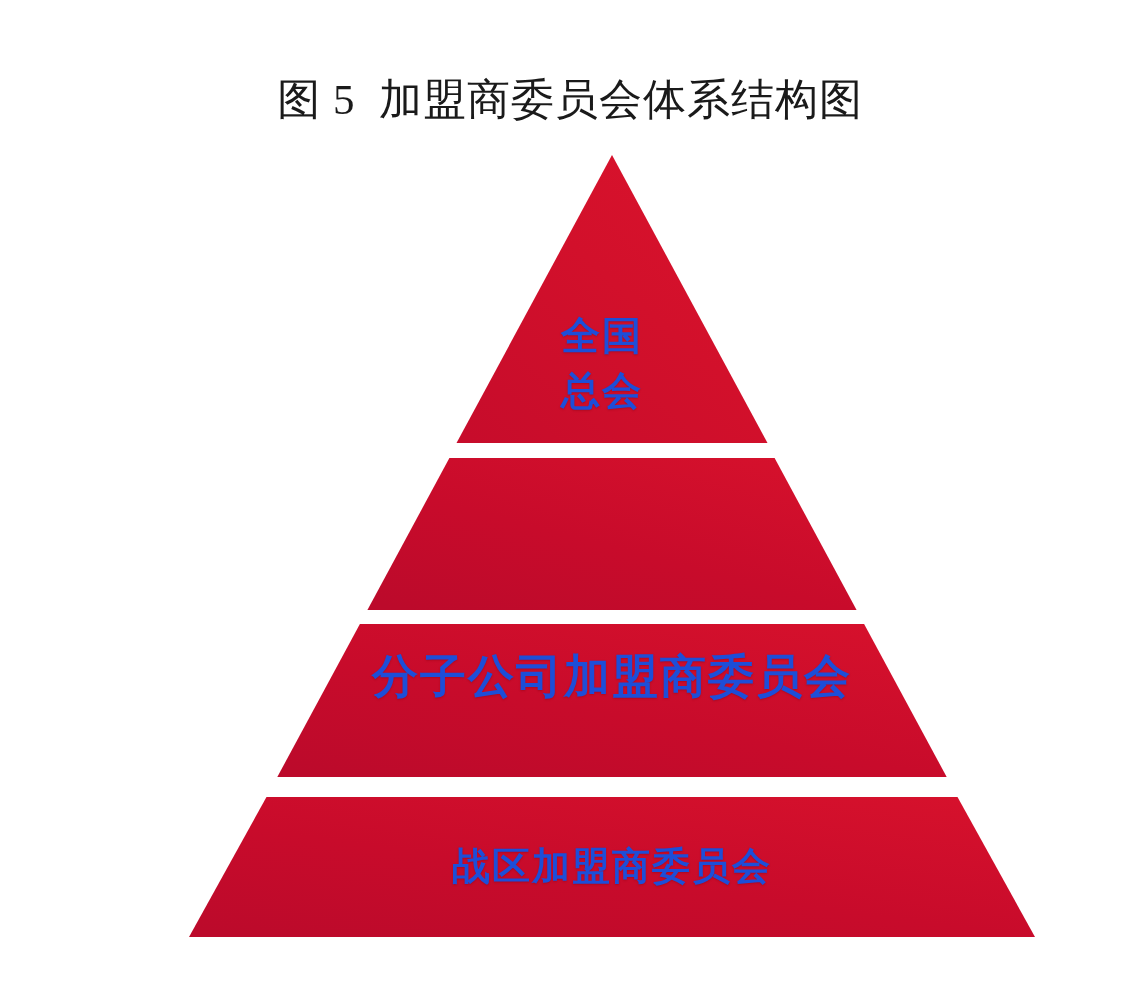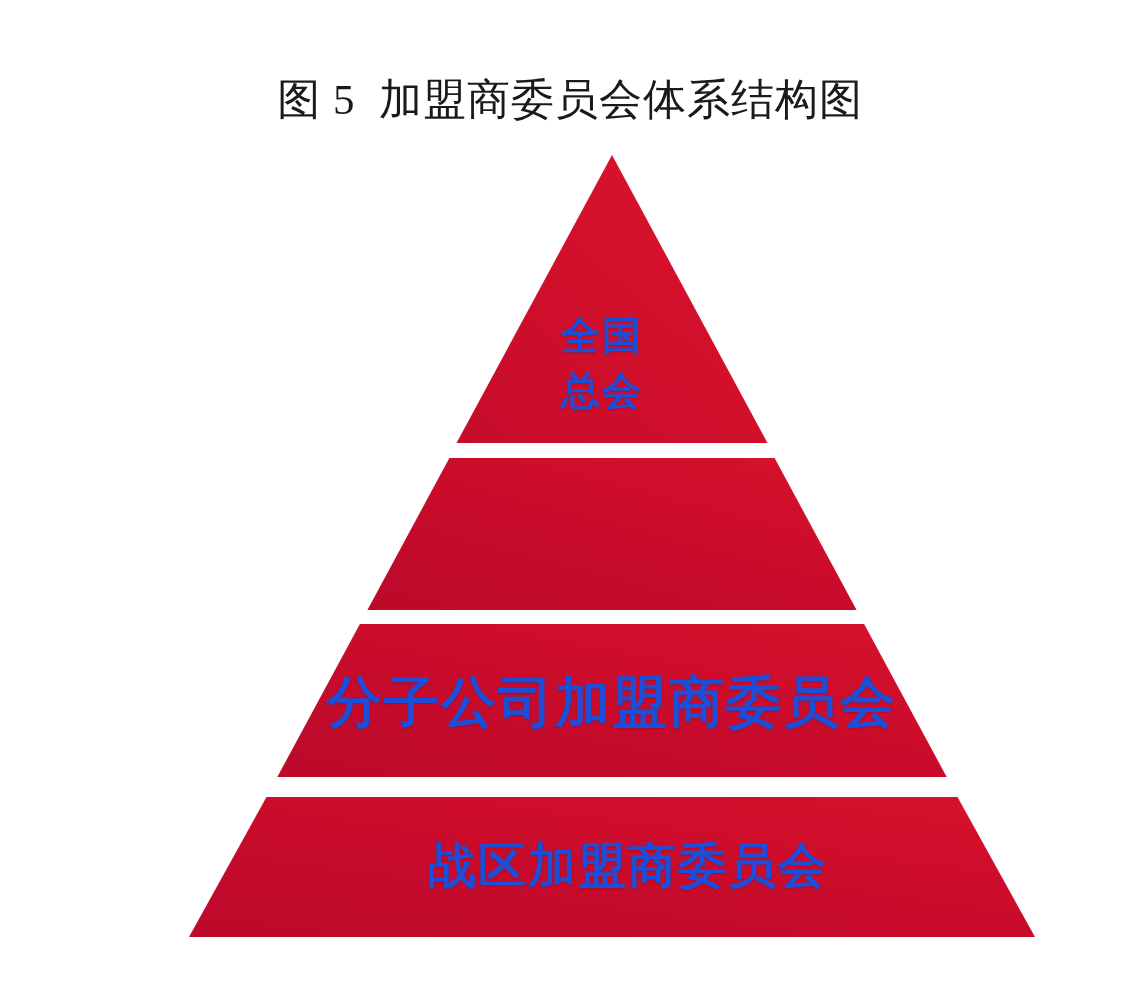--- a/index.html
+++ b/index.html
@@ -70,30 +70,30 @@
   }
   #label-tier-2 {
     left: 332px;
     top: 508px;
     width: 560px;
     font-size: 42px;
     line-height: 62px;
   }
   #label-tier-3 {
     left: 272px;
-    top: 676px;
+    top: 649px;
     width: 680px;
-    font-size: 55px;
+    font-size: 46px;
     line-height: 62px;
   }
   #label-tier-4 {
-    left: 248px;
+    left: 232px;
     top: 838px;
     width: 760px;
-    font-size: 48px;
+    font-size: 38px;
     line-height: 62px;
   }
 </style>
 </head>
 <body>
 
 <div id="figure-root">
 
   <div class="figure-title">图 5  加盟商委员会体系结构图</div>
 

